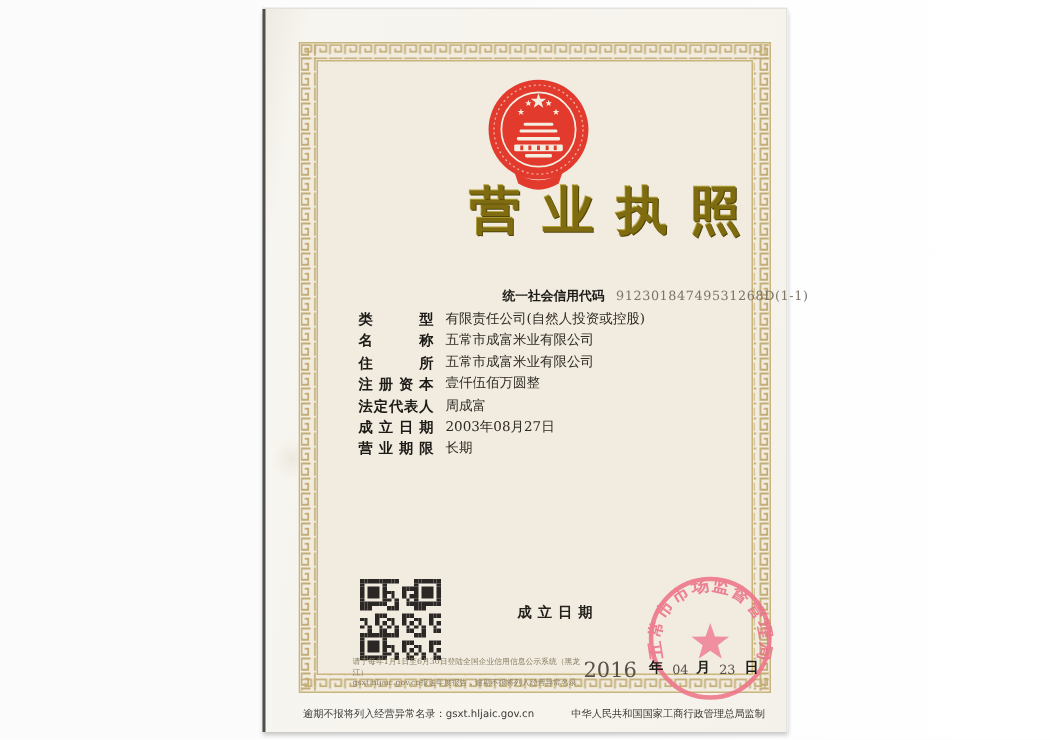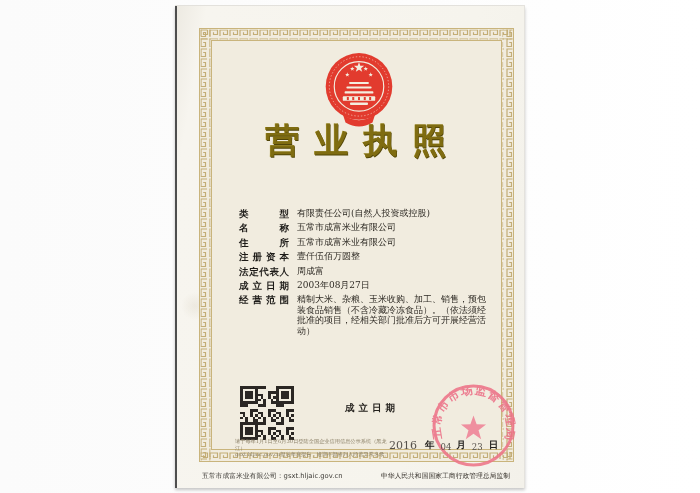--- a/index.html
+++ b/index.html
@@ -16,21 +16,21 @@
     border-left:2px solid #4e4e4e;
     border-right:1px solid #e4e2dd;
     box-shadow:0 2px 3px rgba(0,0,0,.22), 0 -1px 0 #e6e4df;
   }
   .inner-bg { position:absolute; left:22px; top:22px; width:315px; height:434px; background:#f1ecdf; }
   .frame { position:absolute; left:22px; top:22px; }
 
   .emblem { position:absolute; left:146px; top:46px; width:72px; height:76px; }
 
   .title {
-    position:absolute; left:32px; top:112px; width:300px; text-align:center;
+    position:absolute; left:32px; top:112px; width:300px; text-align:right;
     font-size:34px; font-weight:bold; letter-spacing:15px; padding-left:9px;
     color:#7f6c11;
     text-shadow:0.6px 0.8px 0 #514508, -0.5px -0.5px 0 #b5a440;
     white-space:nowrap;
   }
   .subtitle {
     position:absolute; left:32px; top:156px; width:300px; text-align:center;
     font-size:15px; color:#2c2a26; letter-spacing:2px; font-family:"DejaVu Serif", serif;
   }
   .code-row { position:absolute; left:158px; top:186px; white-space:nowrap; font-size:8.5px; }
@@ -54,21 +54,21 @@
     display:grid; grid-template-rows:repeat(21,1fr); grid-template-columns:repeat(21,1fr); }
   #qr i { background:#2b2724; }
 
   .registry { position:absolute; left:168px; top:396px; width:70px; font-size:9.5px;
     font-weight:bold; color:#24211d; letter-spacing:4px; white-space:nowrap; }
 
   .seal { position:absolute; left:253px; top:376px; width:87px; height:87px; opacity:.88; z-index:3; }
 
   .date-row { position:absolute; left:212px; top:433px; display:flex; align-items:flex-start;
     white-space:nowrap; z-index:4; }
-  .date-num { font-family:"DejaVu Serif", serif; color:#55504a; font-size:11px; }
+  .date-num { font-family:"DejaVu Serif", serif; color:#55504a; font-size:14px; }
   .date-num.small { font-size:8.5px; margin-top:2.5px; }
   .date-unit { font-weight:bold; color:#1f1d1a; font-size:9.5px; }
   .g8{margin-left:8px}.g6{margin-left:6px}.g5{margin-left:5px}
 
   .notice { position:absolute; left:58px; top:432px; width:196px; font-size:6.5px;
     line-height:8.6px; color:#8a7f66; transform:scale(.8); transform-origin:0 0;
     font-family:"DejaVu Serif", serif; }
 
   .footer-left { position:absolute; left:25px; top:465px; font-size:6.8px; color:#3c3a35; white-space:nowrap; }
   .footer-right { position:absolute; right:14px; top:465px; font-size:6.8px; color:#3a352f; white-space:nowrap; }
@@ -126,20 +126,24 @@
         <rect x="26.5" y="49.8" width="2.2" height="3.4"></rect>
         <rect x="32.5" y="49.8" width="2.2" height="3.4"></rect>
         <rect x="38.9" y="49.8" width="2.2" height="3.4"></rect>
         <rect x="45.3" y="49.8" width="2.2" height="3.4"></rect>
         <rect x="51.3" y="49.8" width="2.2" height="3.4"></rect>
       </g>
     </svg>
 
     <div class="title">营业执照</div>
 
+    <div class="code-row">
+      <span class="code-label">统一社会信用代码</span>
+      <span class="code-value">91230184749531268D(1-1)</span>
+    </div>
 
     <div class="fields">
       <div class="frow">
         <span class="flabel">类型</span>
         <span class="fvalue">有限责任公司(自然人投资或控股)</span>
       </div>
       <div class="frow">
         <span class="flabel">名称</span>
         <span class="fvalue">五常市成富米业有限公司</span>
       </div>
@@ -152,23 +156,23 @@
         <span class="fvalue">壹仟伍佰万圆整</span>
       </div>
       <div class="frow">
         <span class="flabel">法定代表人</span>
         <span class="fvalue">周成富</span>
       </div>
       <div class="frow">
         <span class="flabel">成立日期</span>
         <span class="fvalue">2003年08月27日</span>
       </div>
-      <div class="frow tall">
-        <span class="flabel">经营范围</span>
-        <span class="fvalue">精制大米、杂粮、玉米收购、加工、销售，预包装食品销售（不含冷藏冷冻食品）。（依法须经批准的项目，经相关部门批准后方可开展经营活动）</span>
+      <div class="frow">
+        <span class="flabel">营业期限</span>
+        <span class="fvalue">长期</span>
       </div>
     </div>
 
     <div id="qr">
         <i style="grid-area:1/1"></i>
         <i style="grid-area:1/2"></i>
         <i style="grid-area:1/3"></i>
         <i style="grid-area:1/4"></i>
         <i style="grid-area:1/5"></i>
         <i style="grid-area:1/6"></i>
@@ -393,17 +397,17 @@
       <span class="date-unit g5">月</span>
       <span class="date-num small g6">23</span>
       <span class="date-unit g6">日</span>
     </div>
 
     <div class="notice">
       <div>请于每年1月1日至6月30日登陆全国企业信用信息公示系统（黑龙江）</div>
       <div>gsxt.hljaic.gov.cn报送年度报告，逾期不报将列入经营异常名录。</div>
     </div>
 
-    <div class="footer-left">五常市成富米业有限公司：gsxt.hljaic.gov.cn</div>
+    <div class="footer-left">逾期不报将列入经营异常名录：gsxt.hljaic.gov.cn</div>
     <div class="footer-right">中华人民共和国国家工商行政管理总局监制</div>
 
   </div>
 </div>
 
 </body></html>

